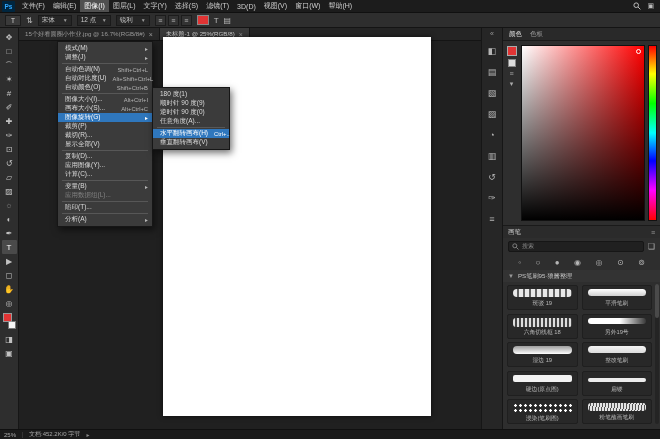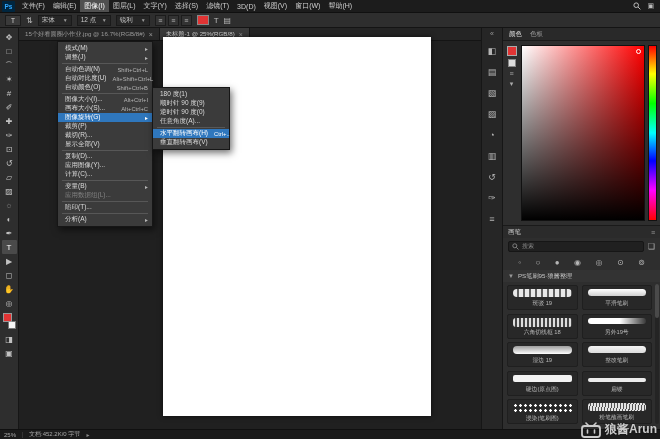--- a/index.html
+++ b/index.html
@@ -431,24 +431,14 @@
         <span class="mi-right"></span>
       </div>
     </div>
 
   <div class="statusbar">
     <span class="sb-zoom">25%</span>
     <span>文档:452.2K/0 字节</span>
     <span class="sb-arrow">▸</span>
   </div>
 
-  <div class="watermark">
-    <svg width="22" height="16" viewBox="0 0 22 16">
-      <line x1="6" y1="1" x2="9" y2="4" stroke="#cbcbcb" stroke-width="1.6" stroke-linecap="round"></line>
-      <line x1="16" y1="1" x2="13" y2="4" stroke="#cbcbcb" stroke-width="1.6" stroke-linecap="round"></line>
-      <rect x="2" y="4" width="18" height="11" rx="2.5" fill="none" stroke="#cbcbcb" stroke-width="1.8"></rect>
-      <line x1="7.5" y1="8" x2="7.5" y2="11" stroke="#cbcbcb" stroke-width="1.6" stroke-linecap="round"></line>
-      <line x1="14.5" y1="8" x2="14.5" y2="11" stroke="#cbcbcb" stroke-width="1.6" stroke-linecap="round"></line>
-    </svg>
-    <span>狼酱Arun</span>
-  </div>
 
 </div>
 
 </body></html>

